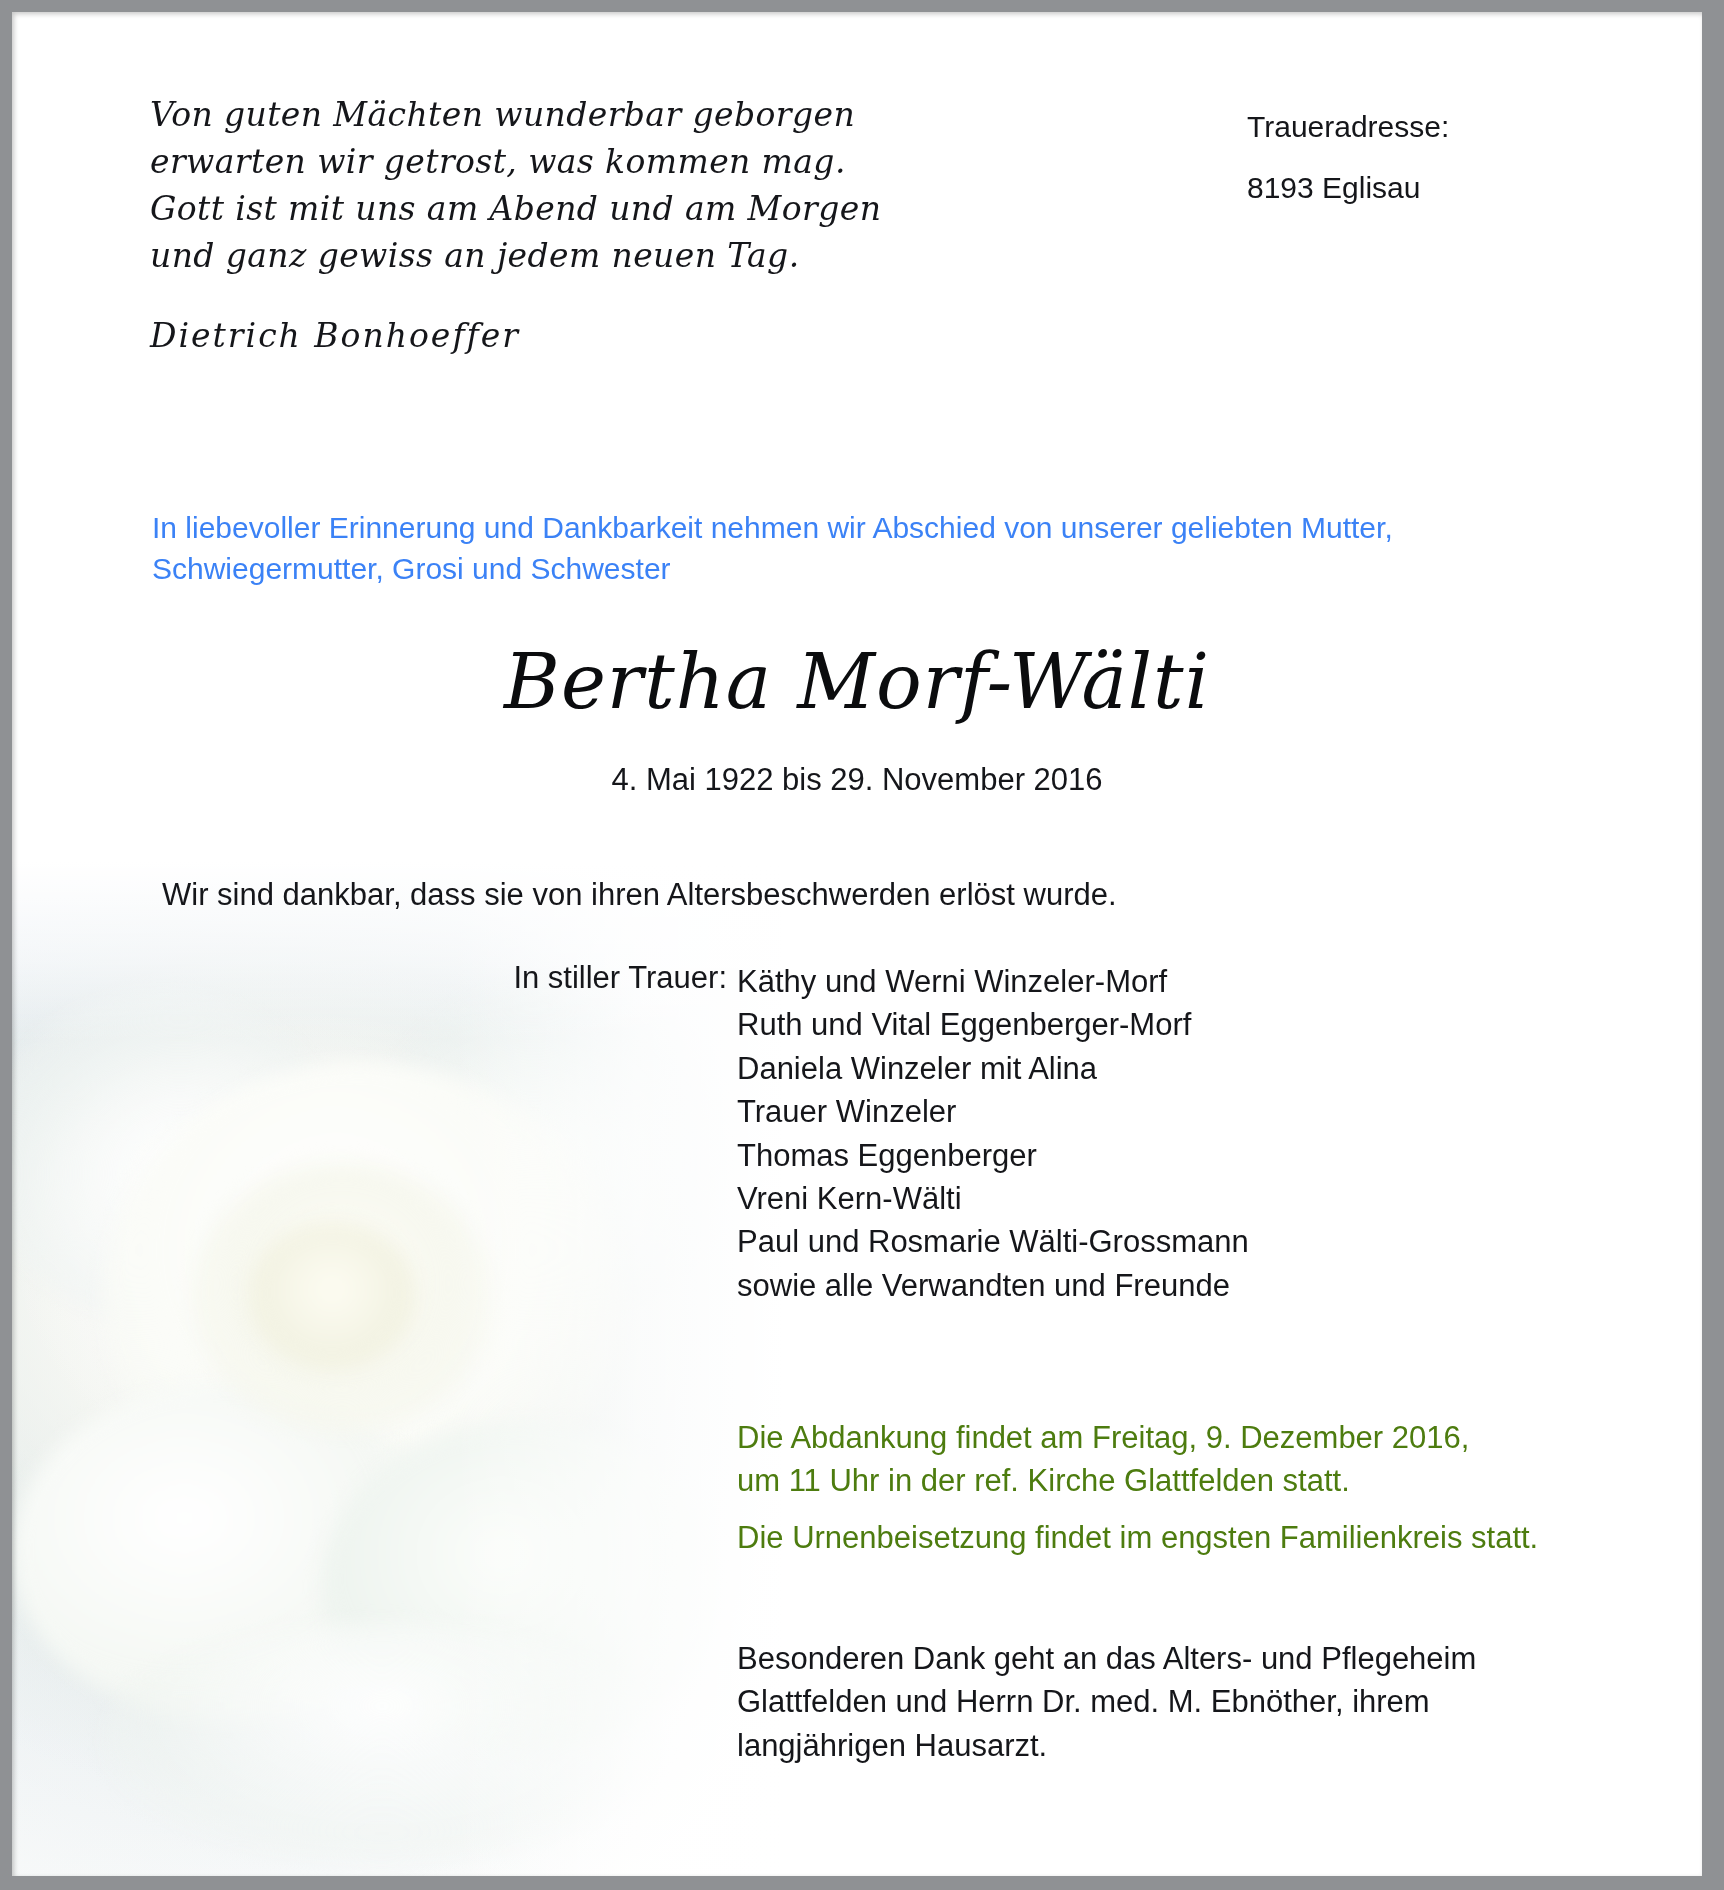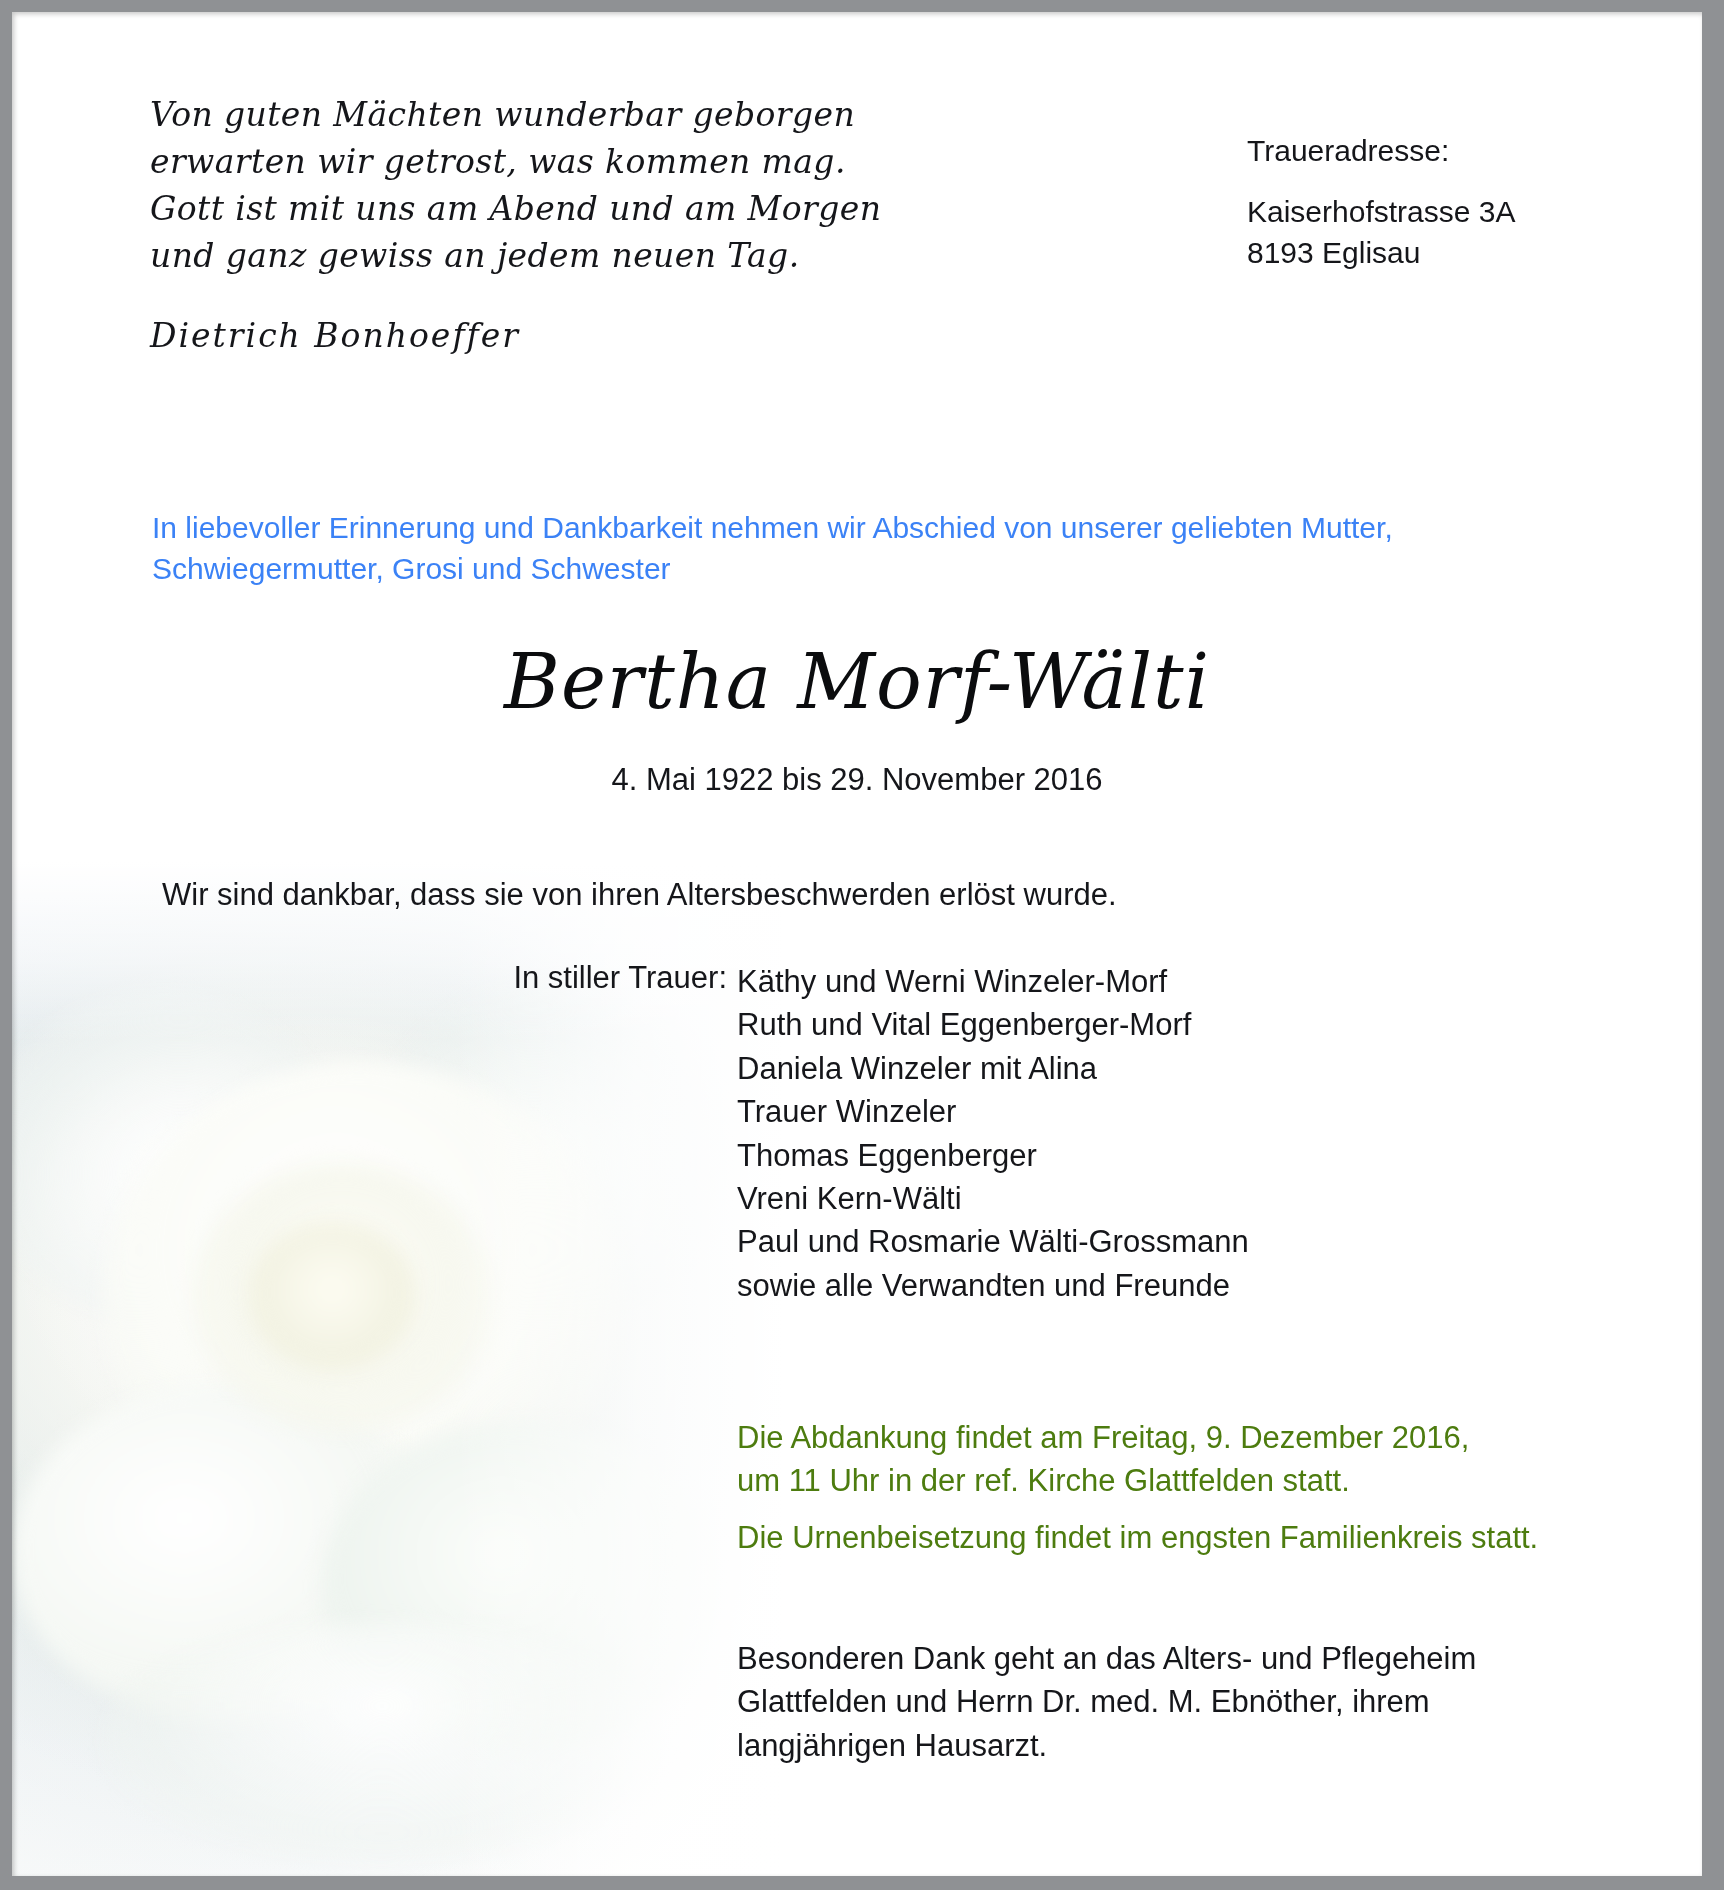--- a/index.html
+++ b/index.html
@@ -142,21 +142,20 @@
 
   
   .address {
     position: absolute;
     left: 1235px;
     top: 95px;
     width: 420px;
     font-size: 30px;
     line-height: 1.36;
     color: #15161a;
-    margin-top: 24px;
   }
   .address-title { margin-bottom: 20px; }
 
   
   .intro {
     position: absolute;
     left: 140px;
     top: 495px;
     width: 1430px;
     font-size: 30px;
@@ -270,21 +269,20 @@
       <div class="poem">
         <div class="poem-line">Von guten Mächten wunderbar geborgen</div>
         <div class="poem-line">erwarten wir getrost, was kommen mag.</div>
         <div class="poem-line">Gott ist mit uns am Abend und am Morgen</div>
         <div class="poem-line">und ganz gewiss an jedem neuen Tag.</div>
         <div class="poem-author">Dietrich Bonhoeffer</div>
       </div>
 
       <div class="address">
         <div class="address-title">Traueradresse:</div>
-        <div>Kaiserhofstrasse 3A</div>
         <div>8193 Eglisau</div>
       </div>
 
       <div class="intro">In liebevoller Erinnerung und Dankbarkeit nehmen wir Abschied von unserer geliebten Mutter, Schwiegermutter, Grosi und Schwester</div>
 
       <div class="name">Bertha Morf-Wälti</div>
 
       <div class="dates">4. Mai 1922 bis 29. November 2016</div>
 
       <div class="thanks">Wir sind dankbar, dass sie von ihren Altersbeschwerden erlöst wurde.</div>

